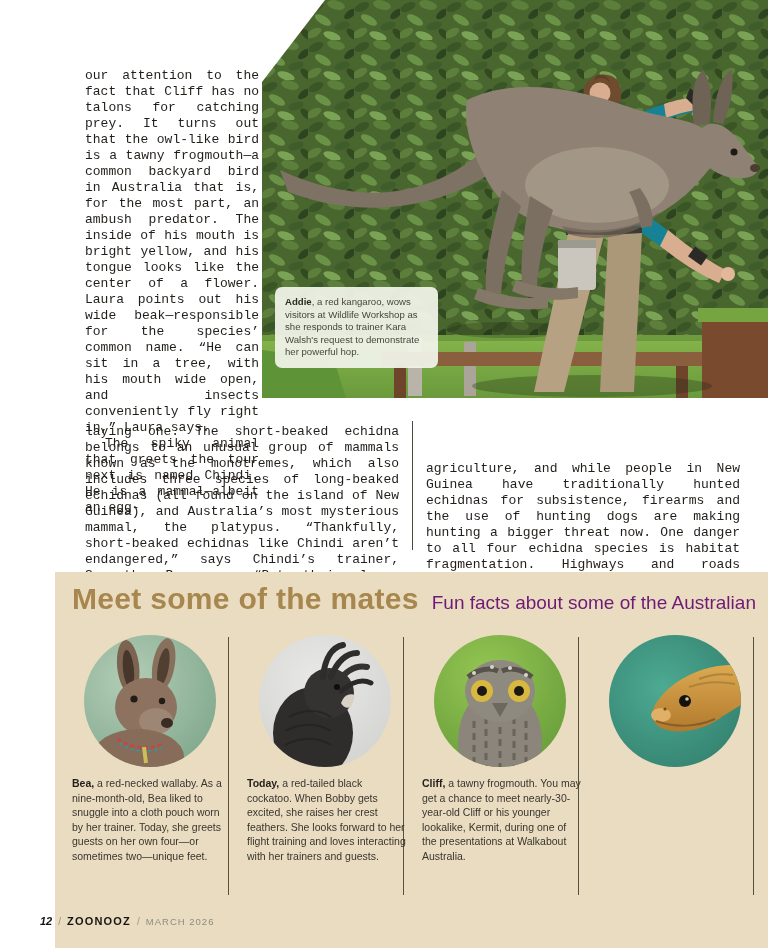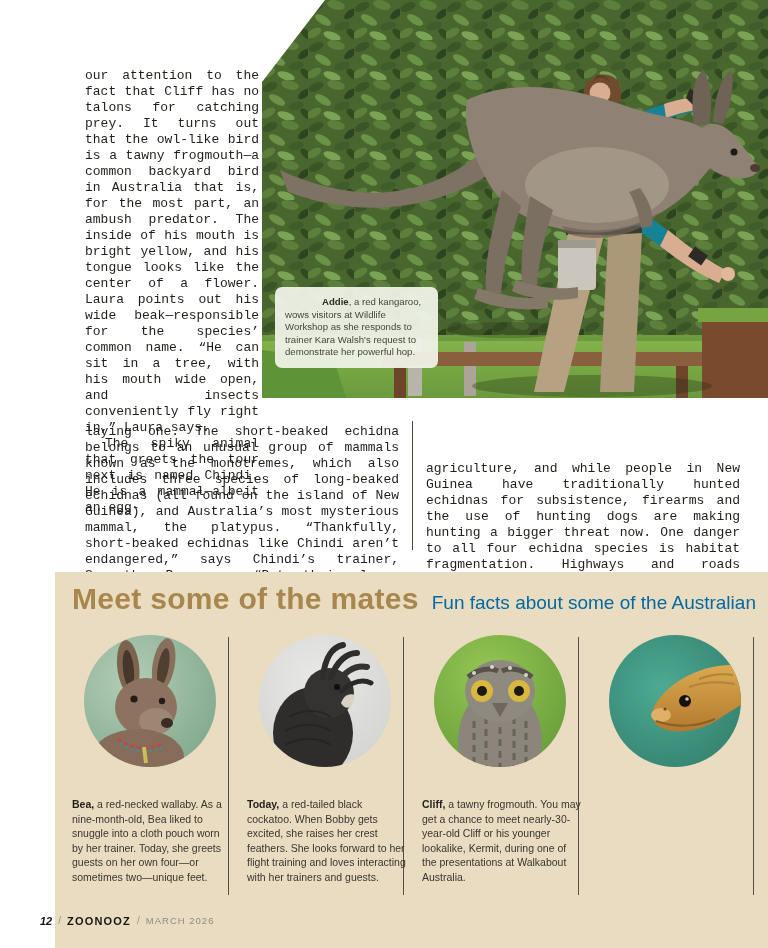--- a/index.html
+++ b/index.html
@@ -9,42 +9,42 @@
   .serif p{margin:0;}
   .serif p.indent{text-indent:20px;}
 
   
   #photo{position:absolute;left:262px;top:0;width:506px;height:398px;
          clip-path:polygon(63px 0,100% 0,100% 100%,0 100%,0 82px);}
   #photo svg{display:block;}
   #caption{position:absolute;left:13px;top:287px;width:163px;box-sizing:border-box;
            background:rgba(240,243,233,.94);border-radius:7px;padding:9px 10px;
            font-family:"Liberation Sans", sans-serif;font-size:9.6px;line-height:12.6px;color:#47463b;}
-  #caption b{color:#2c2b23;margin-left:37px;}
+  #caption b{color:#2c2b23;}
 
   
   #narrow-col{position:absolute;left:85px;top:68px;width:174px;}
   #wide-left{position:absolute;left:85px;top:424px;width:314px;}
   #wide-right{position:absolute;left:426px;top:424px;width:314px;margin-top:37px;}
   #col-divider{position:absolute;left:412px;top:421px;width:1px;height:129px;background:#4c473e;}
 
   
   #mates-box{position:absolute;left:55px;top:572px;width:713px;height:400px;background:#e9dcc1;overflow:hidden;}
   #mates-head{position:absolute;left:17px;top:10px;display:flex;align-items:baseline;gap:13px;white-space:nowrap;}
   #mates-title{font-family:"Liberation Sans", sans-serif;font-weight:800;font-size:30px;letter-spacing:.3px;color:#a8874e;}
-  #mates-subtitle{font-family:"Liberation Sans", sans-serif;font-size:19px;color:#0369a1;}
+  #mates-subtitle{font-family:"Liberation Sans", sans-serif;font-size:19px;color:#701a75;}
   .mate-col{position:absolute;top:63px;width:160px;}
   .mate-circle{width:132px;height:132px;border-radius:50%;overflow:hidden;margin-left:12px;}
   .mate-circle svg{display:block;}
-  .mate-text{margin-top:30px;font-family:"Liberation Sans", sans-serif;font-size:10.5px;line-height:14.6px;color:#3a352e;}
+  .mate-text{margin-top:9px;font-family:"Liberation Sans", sans-serif;font-size:10.5px;line-height:14.6px;color:#3a352e;}
   .mate-text b{color:#231f1a;}
   .mate-divider{position:absolute;top:65px;width:1px;height:258px;background:#55503f;}
 
   
-  #footer{position:absolute;left:40px;top:915px;display:flex;align-items:flex-start;gap:6px;
+  #footer{position:absolute;left:40px;top:915px;display:flex;align-items:center;gap:6px;
           font-family:"Liberation Sans", sans-serif;}
   #footer .folio{font-weight:800;font-size:11px;color:#171513;font-style:italic;}
   #footer .sep{color:#9a968e;font-size:10px;}
   #footer .mag{font-weight:800;font-size:11px;letter-spacing:1.2px;color:#171513;}
   #footer .date{font-size:9.5px;letter-spacing:1px;color:#8f8c86;}
 </style>
 </head>
 <body>
 
 <div id="page">

